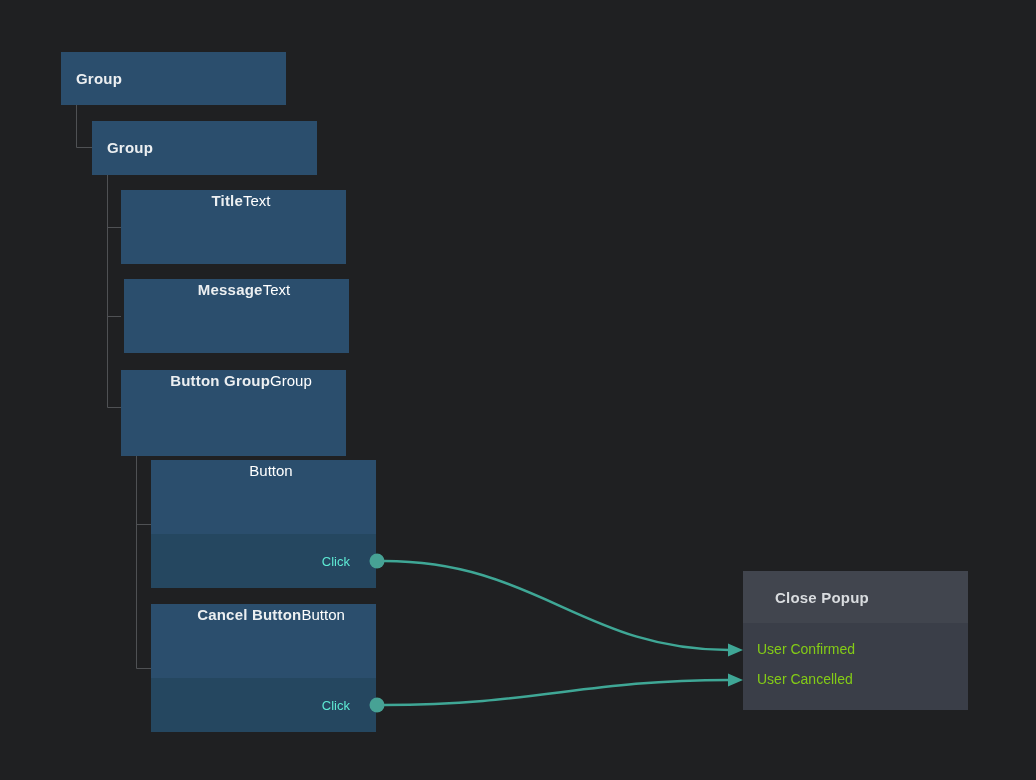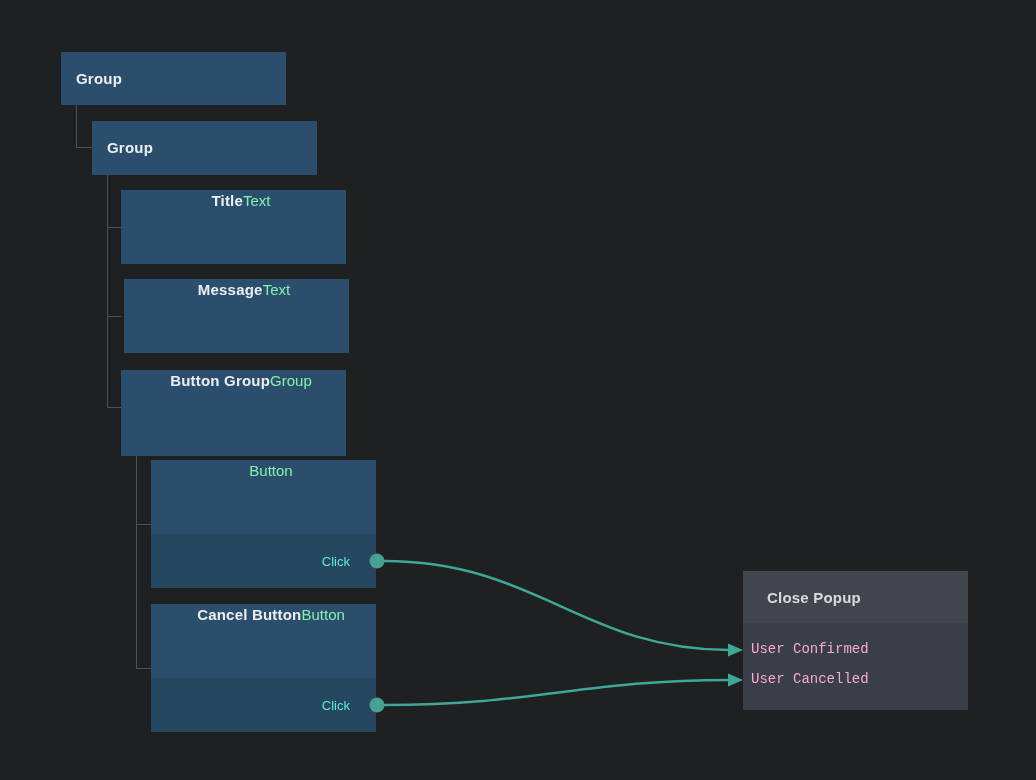--- a/index.html
+++ b/index.html
@@ -22,42 +22,42 @@
   .bnode.single{display:flex;align-items:center;}
   .nhead{
     height:74px;display:flex;flex-direction:row;justify-content:center;
     padding-left:15px;box-sizing:border-box;
   }
   .ntitle{
     font-size:15px;font-weight:bold;color:#eceff1;line-height:22px;
     letter-spacing:.2px;
   }
   .bnode.single .ntitle{padding-left:15px;}
-  .nsub{font-size:15px;font-weight:normal;color:#86efac;line-height:22px;}
+  .nsub{font-size:15px;font-weight:normal;color:#ffffff;line-height:22px;}
   .nevent{
     height:54px;background:#254760;
     display:flex;align-items:center;justify-content:flex-end;
     padding-right:26px;box-sizing:border-box;
   }
   .evlabel{font-size:13px;color:#5eead4;}
 
   
   .anode{position:absolute;width:225px;}
   .ahead{
     height:52px;background:#41454e;
-    display:flex;align-items:center;padding-left:24px;box-sizing:border-box;
+    display:flex;align-items:center;padding-left:32px;box-sizing:border-box;
     font-size:15px;font-weight:bold;color:#d9dcdf;letter-spacing:.2px;
   }
   .abody{
     height:87px;background:#3a3e48;
     padding-top:11px;box-sizing:border-box;
   }
   .arow{
-    height:30px;display:flex;align-items:center;padding-left:8px;
-    font-size:14px;color:#f9a8d4;font-family:Liberation Mono, monospace;
+    height:30px;display:flex;align-items:center;padding-left:14px;
+    font-size:14px;color:#84cc16;
   }
 </style>
 </head>
 <body>
 
 <div class="canvas">
 
   <svg class="layer" viewBox="0 0 1036 780" fill="none" stroke="#4f5154" stroke-width="1">
     <path d="M76.5 85 L76.5 127.5 L92 127.5"></path>
     <path d="M107.5 155 L107.5 387.5 M107.5 207.5 L121 207.5 M107.5 296.5 L121 296.5 M107.5 387.5 L121 387.5"></path>

